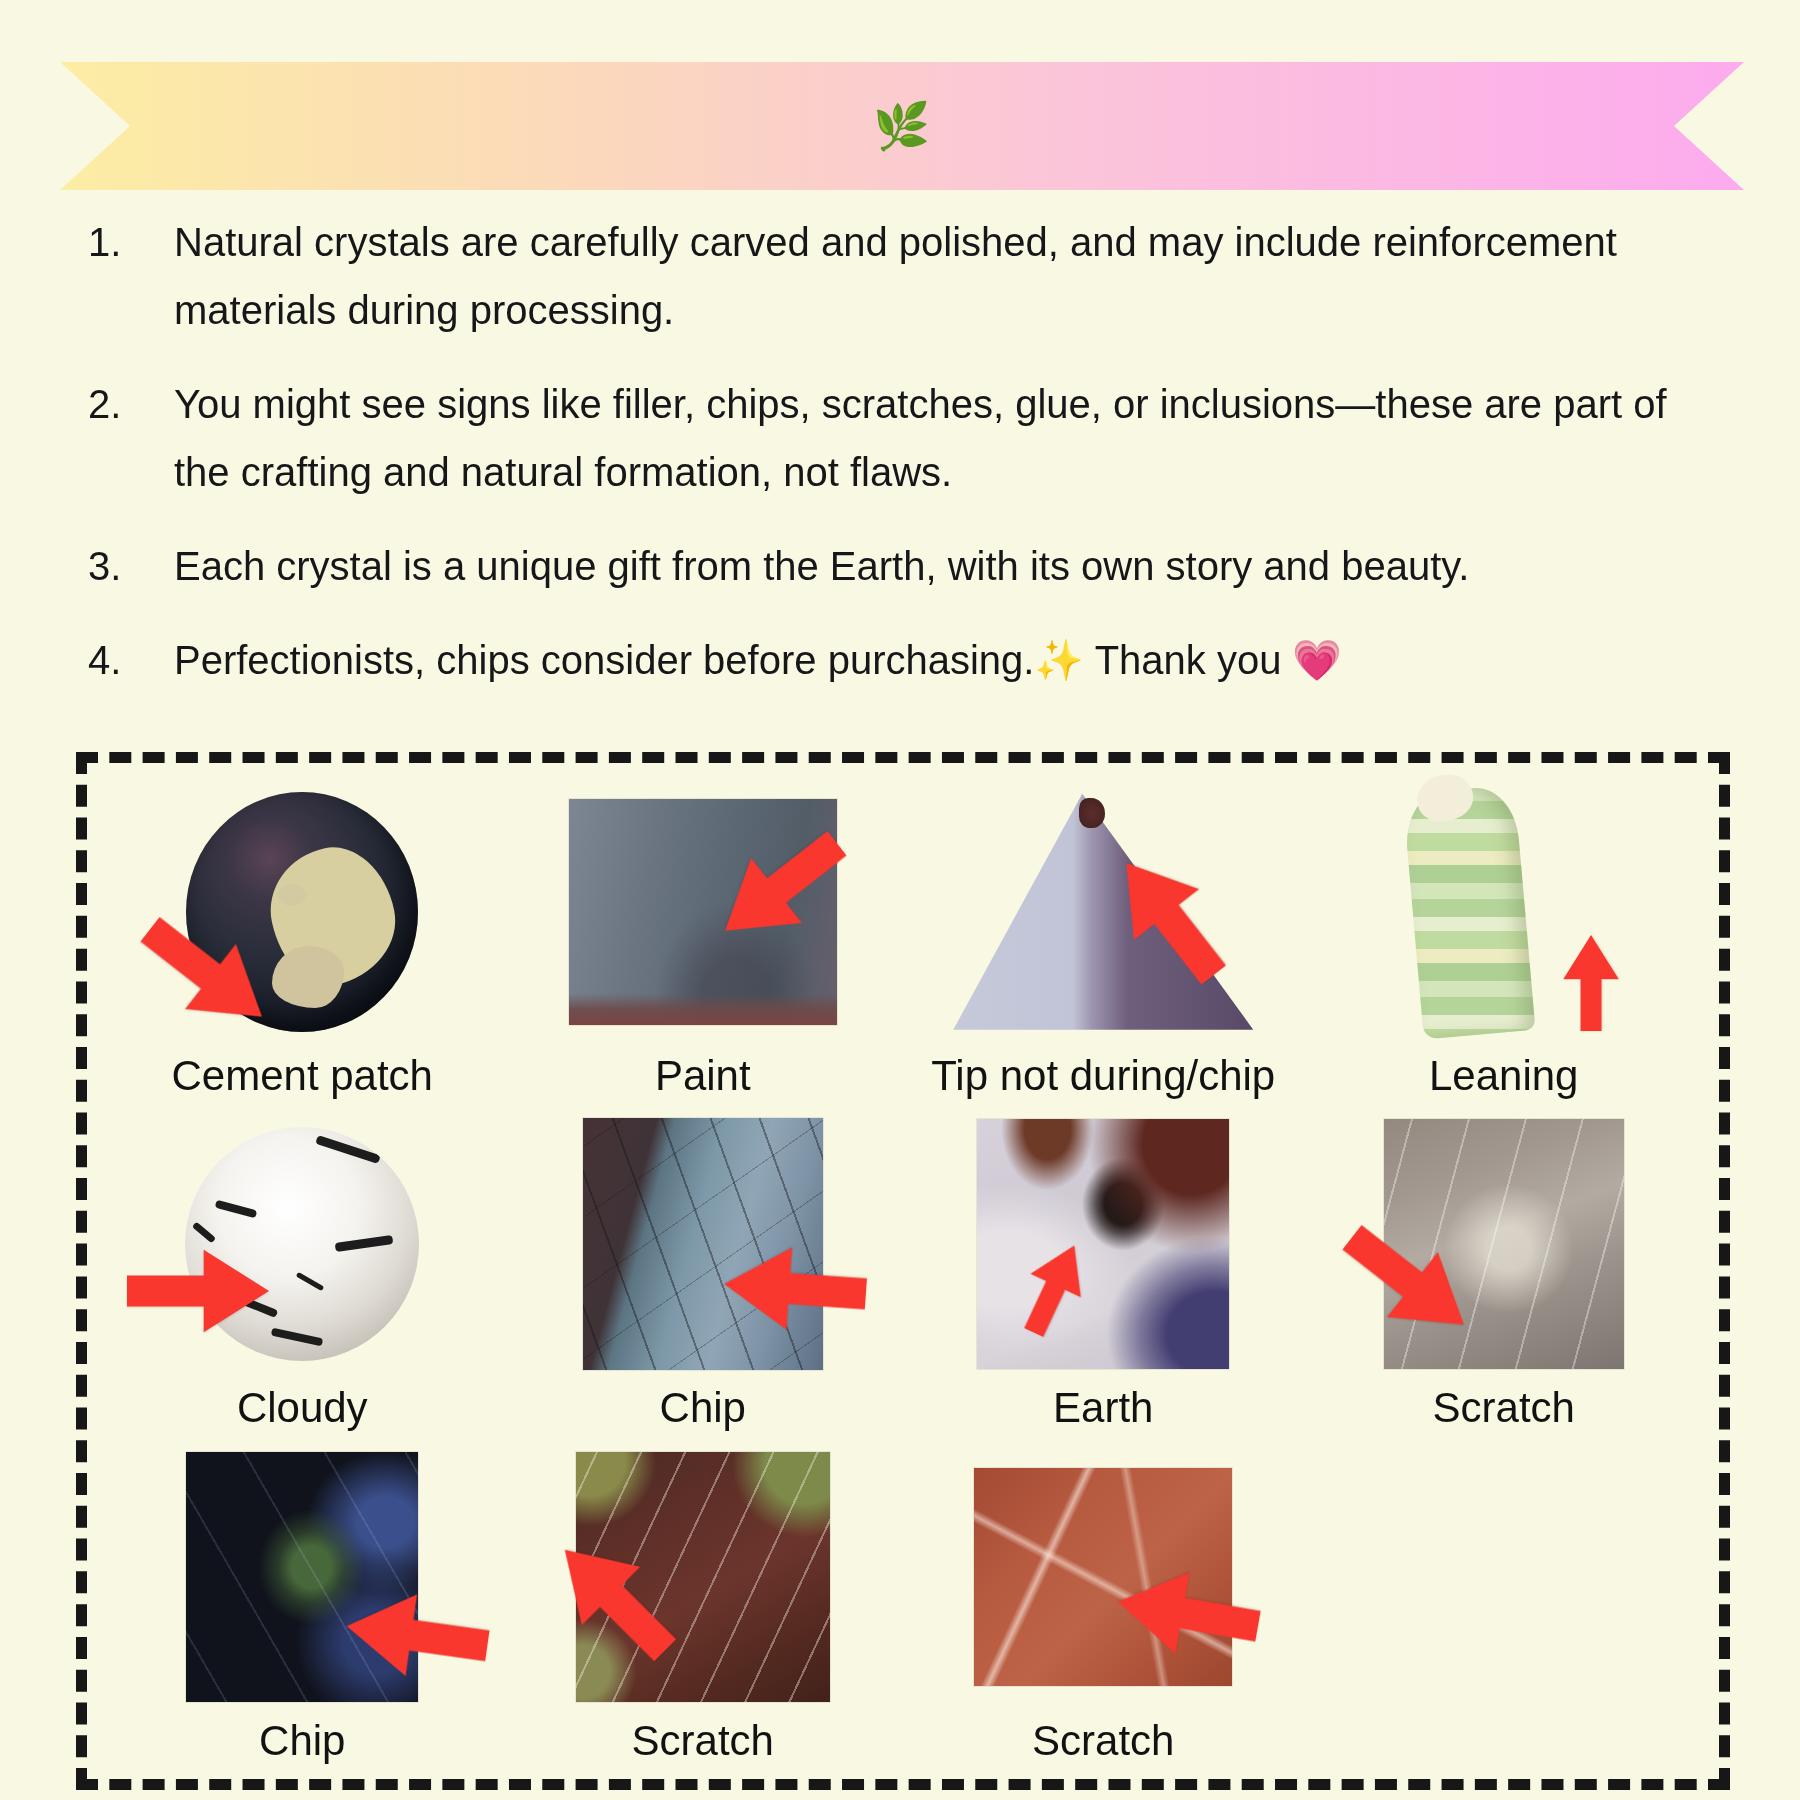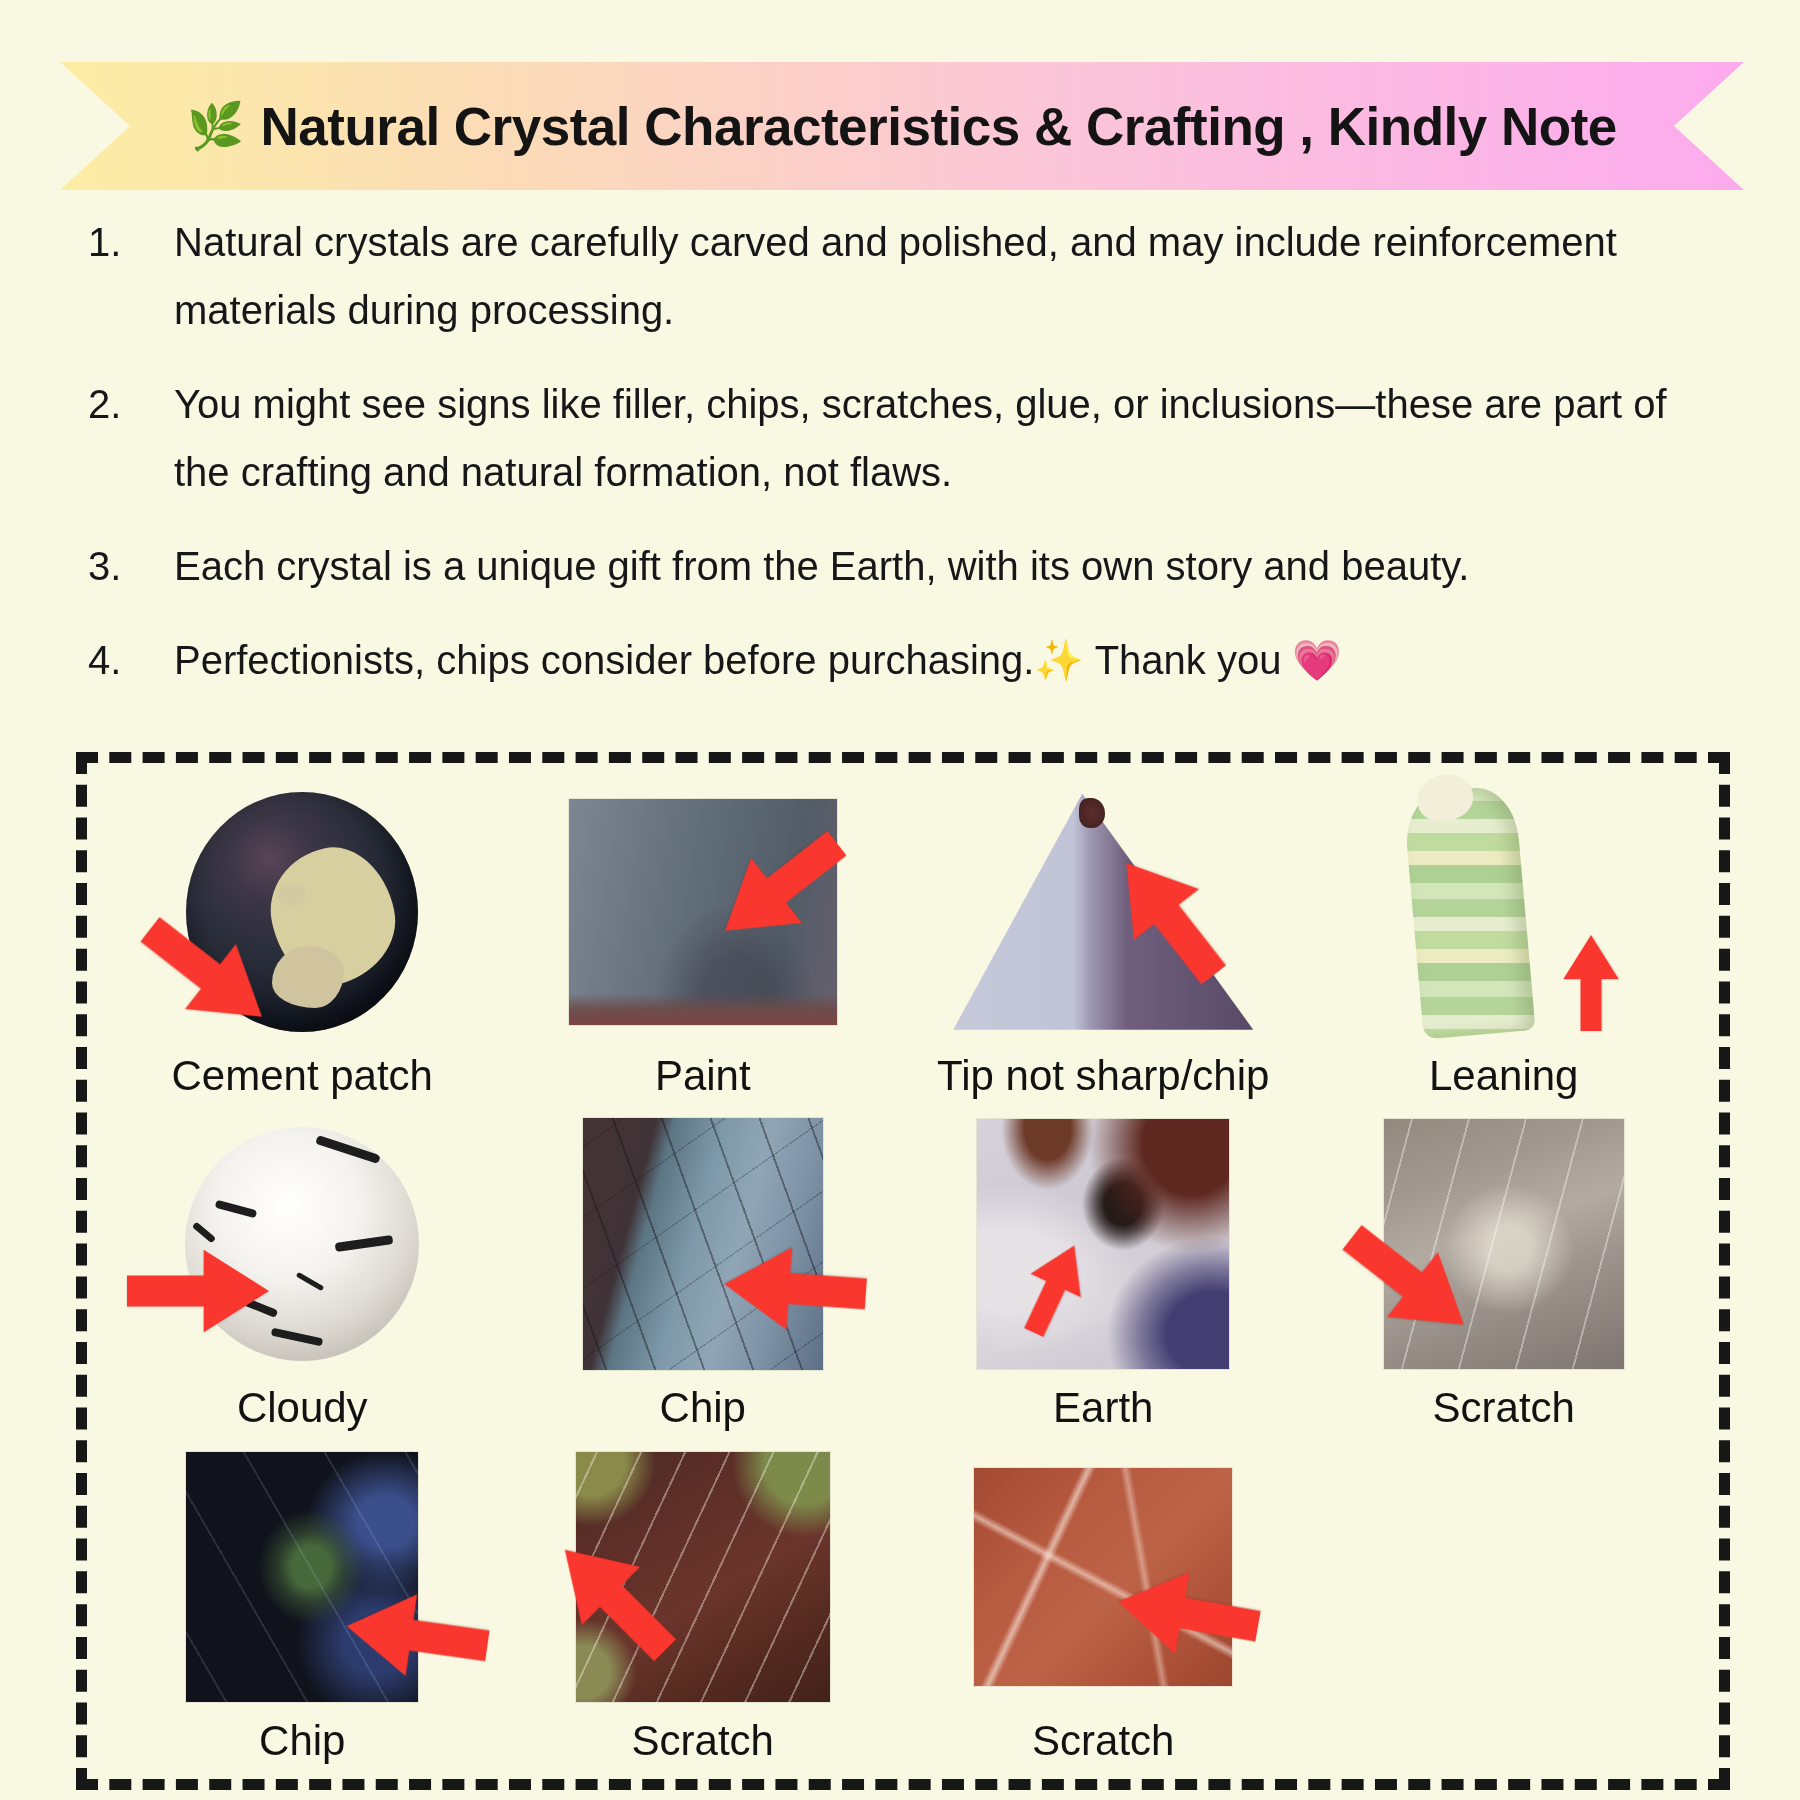--- a/index.html
+++ b/index.html
@@ -141,21 +141,20 @@
 <svg width="0" height="0" style="position:absolute">
   <defs>
     <symbol id="arr" viewBox="0 0 100 64">
       <path d="M0 21 L54 21 L54 3 L100 32 L54 61 L54 43 L0 43 Z" fill="currentColor"></path>
     </symbol>
   </defs>
 </svg>
 
 <div class="banner">
   <span class="leaf">🌿</span>
-  <span class="title">Natural Crystal Characteristics &amp; Crafting , Kindly Note</span>
 </div>
 
 <div class="notes">
   <div class="note">
     <span class="note-num">1.</span>
     <span class="note-text">Natural crystals are carefully carved and polished, and may include reinforcement materials during processing.</span>
   </div>
   <div class="note">
     <span class="note-num">2.</span>
     <span class="note-text">You might see signs like filler, chips, scratches, glue, or inclusions—these are part of the crafting and natural formation, not flaws.</span>
@@ -205,21 +204,21 @@
       <div class="pyramid-wrap">
         <div class="pyramid"></div>
         <div class="tip-chip"></div>
       </div>
       <span class="arrow" style="right:56px;top:58px;transform:rotate(-128deg)">
           <svg>
             <use href="#arr"></use>
           </svg>
         </span>
     </div>
-    <div class="caption">Tip not sharp/chip</div>
+    <div class="caption">Tip not during/chip</div>
   </div>
 
   <div class="cell">
     <div class="art">
       <div class="tower">
         <div class="tower-cap"></div>
       </div>
       <span class="arrow a-sm" style="right:58px;top:122px;transform:rotate(-90deg)">
           <svg>
             <use href="#arr"></use>

